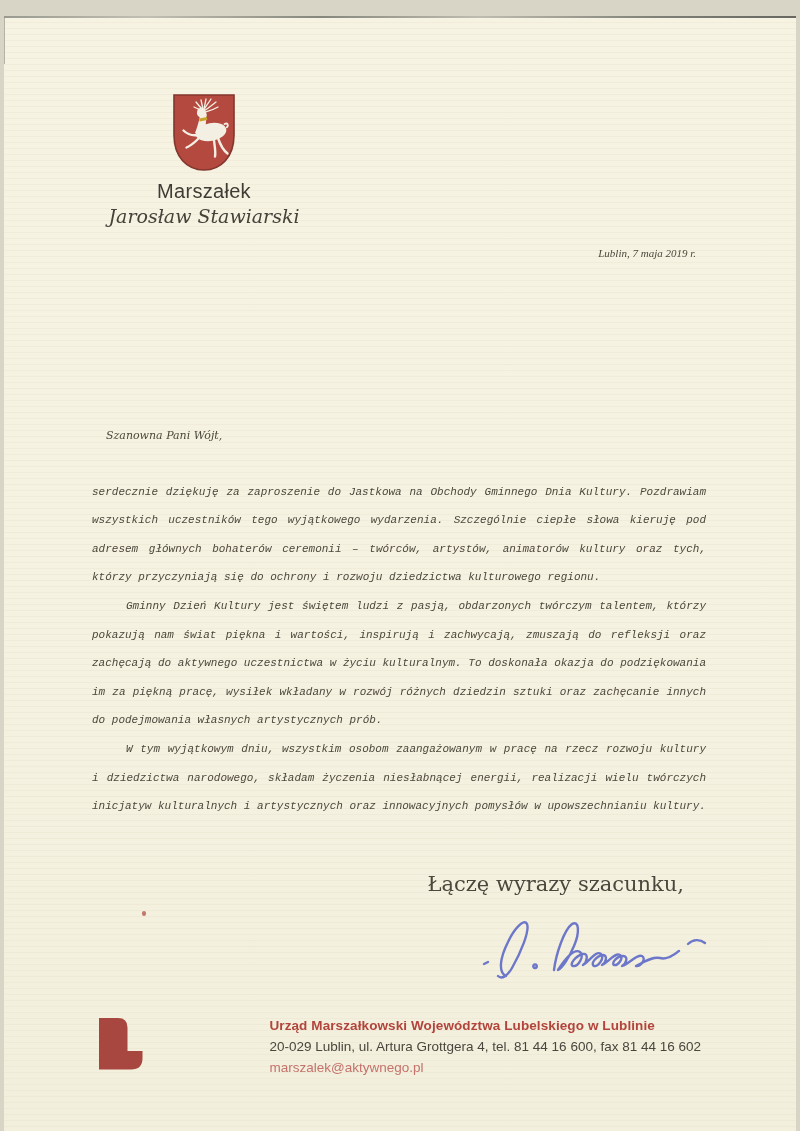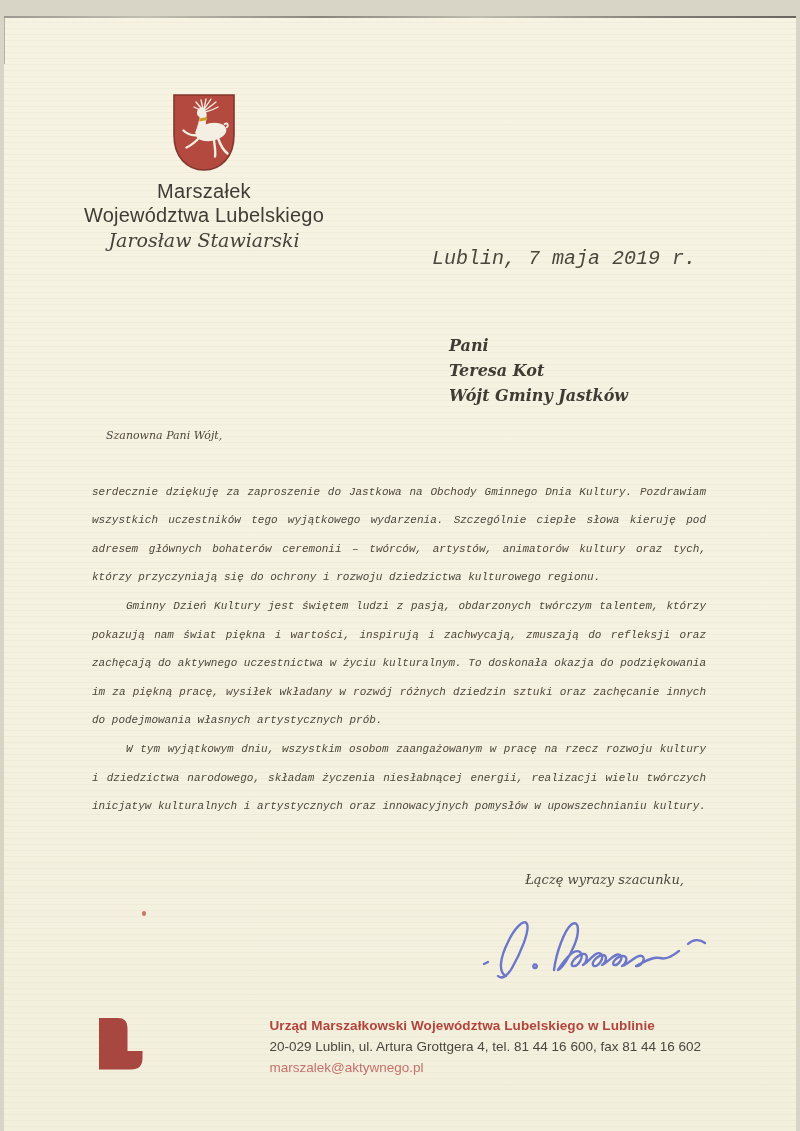--- a/index.html
+++ b/index.html
@@ -38,22 +38,22 @@
     text-align: center; color: #3f3c35;
   }
   .coat-of-arms { display: block; margin: 0 auto; }
   .lh-line1 { margin-top: 7px; font-size: 20px; letter-spacing: 0.3px; }
   .lh-line2 { font-size: 20px; letter-spacing: 0.2px; margin-top: 1px; }
   .lh-line3 { font-size: 19px; font-style: italic; font-family: "DejaVu Serif", serif; margin-top: 2px; color: #45423a; }
 
   
   .dateline {
     position: absolute; top: 231px; right: 100px;
-    font-family: Liberation Mono, monospace; font-style: italic;
-    font-size: 20px; color: #4c473c;
+    font-family: Liberation Serif, serif; font-style: italic;
+    font-size: 11px; color: #4c473c;
   }
 
   
   .recipient {
     position: absolute; top: 317px; left: 445px;
     font-family: "DejaVu Serif", serif; font-style: italic; font-weight: bold;
     font-size: 16px; line-height: 25px; color: #403c34;
   }
 
   
@@ -65,22 +65,22 @@
   .salutation { margin: 0 0 0 14px; }
   .body-block p.par {
     margin: 0; text-align: justify; text-justify: inter-word; font-family: Liberation Mono, monospace;
   }
   .body-block p.first { margin-top: 27px; }
   .body-block p.indent { text-indent: 34px; }
 
   
   .closing {
     position: absolute; top: 856px; right: 112px;
-    font-family: "DejaVu Serif", serif; font-style: italic;
-    font-size: 13px; color: #4c473c;
+    font-family: "DejaVu Serif", serif; 
+    font-size: 21px; color: #4c473c;
   }
   .signature { position: absolute; top: 880px; left: 468px; }
 
   .scan-speck {
     position: absolute; top: 895px; left: 138px;
     width: 4px; height: 5px; border-radius: 2px;
     background: #b65a50; opacity: 0.8;
   }
 
   
@@ -127,31 +127,25 @@
       <g stroke="#f3efe2" stroke-width="2.4" fill="none" stroke-linecap="round">
         <path d="M27,42 C21,43 16,41 12.5,37.5"></path>
         <path d="M27,46 C23,50 19,53 15.5,54.5"></path>
         <path d="M47,45 C49,51 52,57 56.5,60.5"></path>
         <path d="M43,47 C43.5,53 45,59 44,63.5"></path>
       </g>
 
       <path d="M53.5,31 C56.5,29.5 58,32 55.8,34.4" fill="none" stroke="#f3efe2" stroke-width="1.8" stroke-linecap="round"></path>
     </svg>
     <div class="lh-line1">Marszałek</div>
-    <div class="lh-line2">Województwa Lubelskiego</div>
     <div class="lh-line3">Jarosław Stawiarski</div>
   </div>
 
   <div class="dateline">Lublin, 7 maja 2019 r.</div>
 
-  <div class="recipient">
-    <div>Pani</div>
-    <div>Teresa Kot</div>
-    <div>Wójt Gminy Jastków</div>
-  </div>
 
   <div class="body-block">
     <div class="salutation">Szanowna Pani Wójt,</div>
     <p class="par first">serdecznie dziękuję za zaproszenie do Jastkowa na Obchody Gminnego Dnia Kultury. Pozdrawiam wszystkich uczestników tego wyjątkowego wydarzenia. Szczególnie ciepłe słowa kieruję pod adresem głównych bohaterów ceremonii – twórców, artystów, animatorów kultury oraz tych, którzy przyczyniają się do ochrony i rozwoju dziedzictwa kulturowego regionu.</p>
     <p class="par indent">Gminny Dzień Kultury jest świętem ludzi z pasją, obdarzonych twórczym talentem, którzy pokazują nam świat piękna i wartości, inspirują i zachwycają, zmuszają do refleksji oraz zachęcają do aktywnego uczestnictwa w życiu kulturalnym. To doskonała okazja do podziękowania im za piękną pracę, wysiłek wkładany w rozwój różnych dziedzin sztuki oraz zachęcanie innych do podejmowania własnych artystycznych prób.</p>
     <p class="par indent">W tym wyjątkowym dniu, wszystkim osobom zaangażowanym w pracę na rzecz rozwoju kultury i dziedzictwa narodowego, składam życzenia niesłabnącej energii, realizacji wielu twórczych inicjatyw kulturalnych i artystycznych oraz innowacyjnych pomysłów w upowszechnianiu kultury.</p>
   </div>
 
   <div class="closing">Łączę wyrazy szacunku,</div>
 

